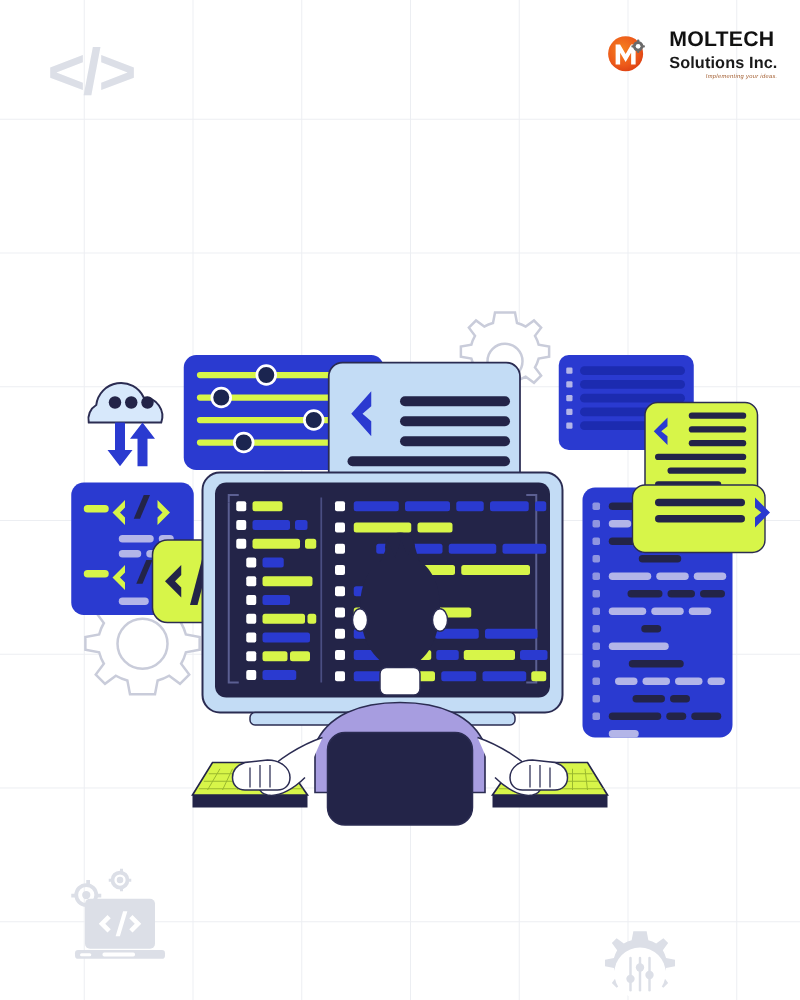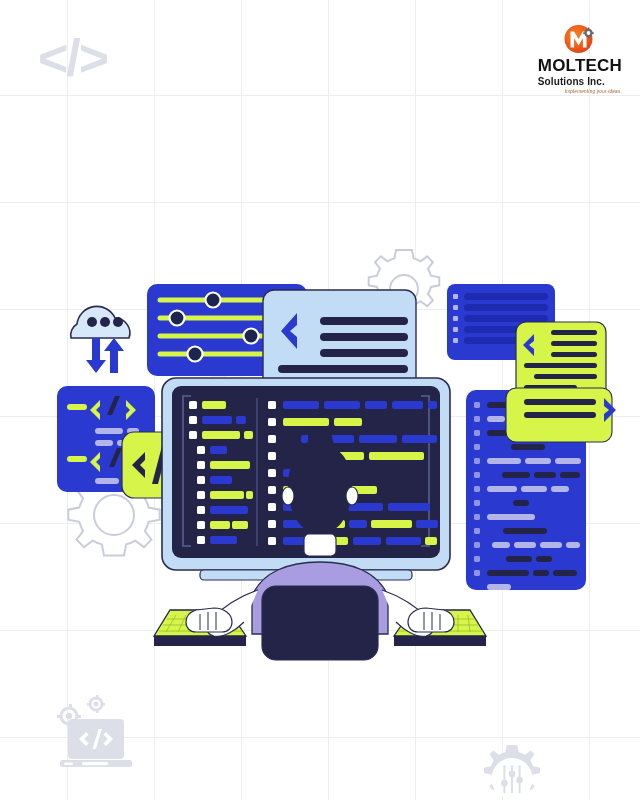--- a/index.html
+++ b/index.html
@@ -47,40 +47,40 @@
   .wm-laptop { left: 44px; top: 692px; }
   .wm-gear-slider { left: 466px; top: 742px; }
 
   
   .logo {
     position: absolute;
     right: 18px;
     top: 22px;
     display: flex;
     align-items: center;
-    gap: 0;
-    flex-direction: column;
+    gap: 16px;
   }
   .logo-mark { width: 34px; height: 34px; flex: none; }
   .logo-text { line-height: 1; padding-top: 1px; }
   .logo-name {
     font-size: 17px;
     font-weight: 700;
     color: #111111;
     letter-spacing: 0.2px;
     line-height: 1;
     display: block;
   }
   .logo-sub {
-    font-size: 10px;
+    font-size: 13px;
     font-weight: 700;
     color: #1a1a1a;
     letter-spacing: 0.1px;
     display: block;
     margin-top: 3px;
+    text-align: right;
   }
   .logo-tag {
     font-size: 4.6px;
     color: #a05a2c;
     letter-spacing: 0.25px;
     display: block;
     margin-top: 2.5px;
     text-align: right;
     font-style: italic;
   }

